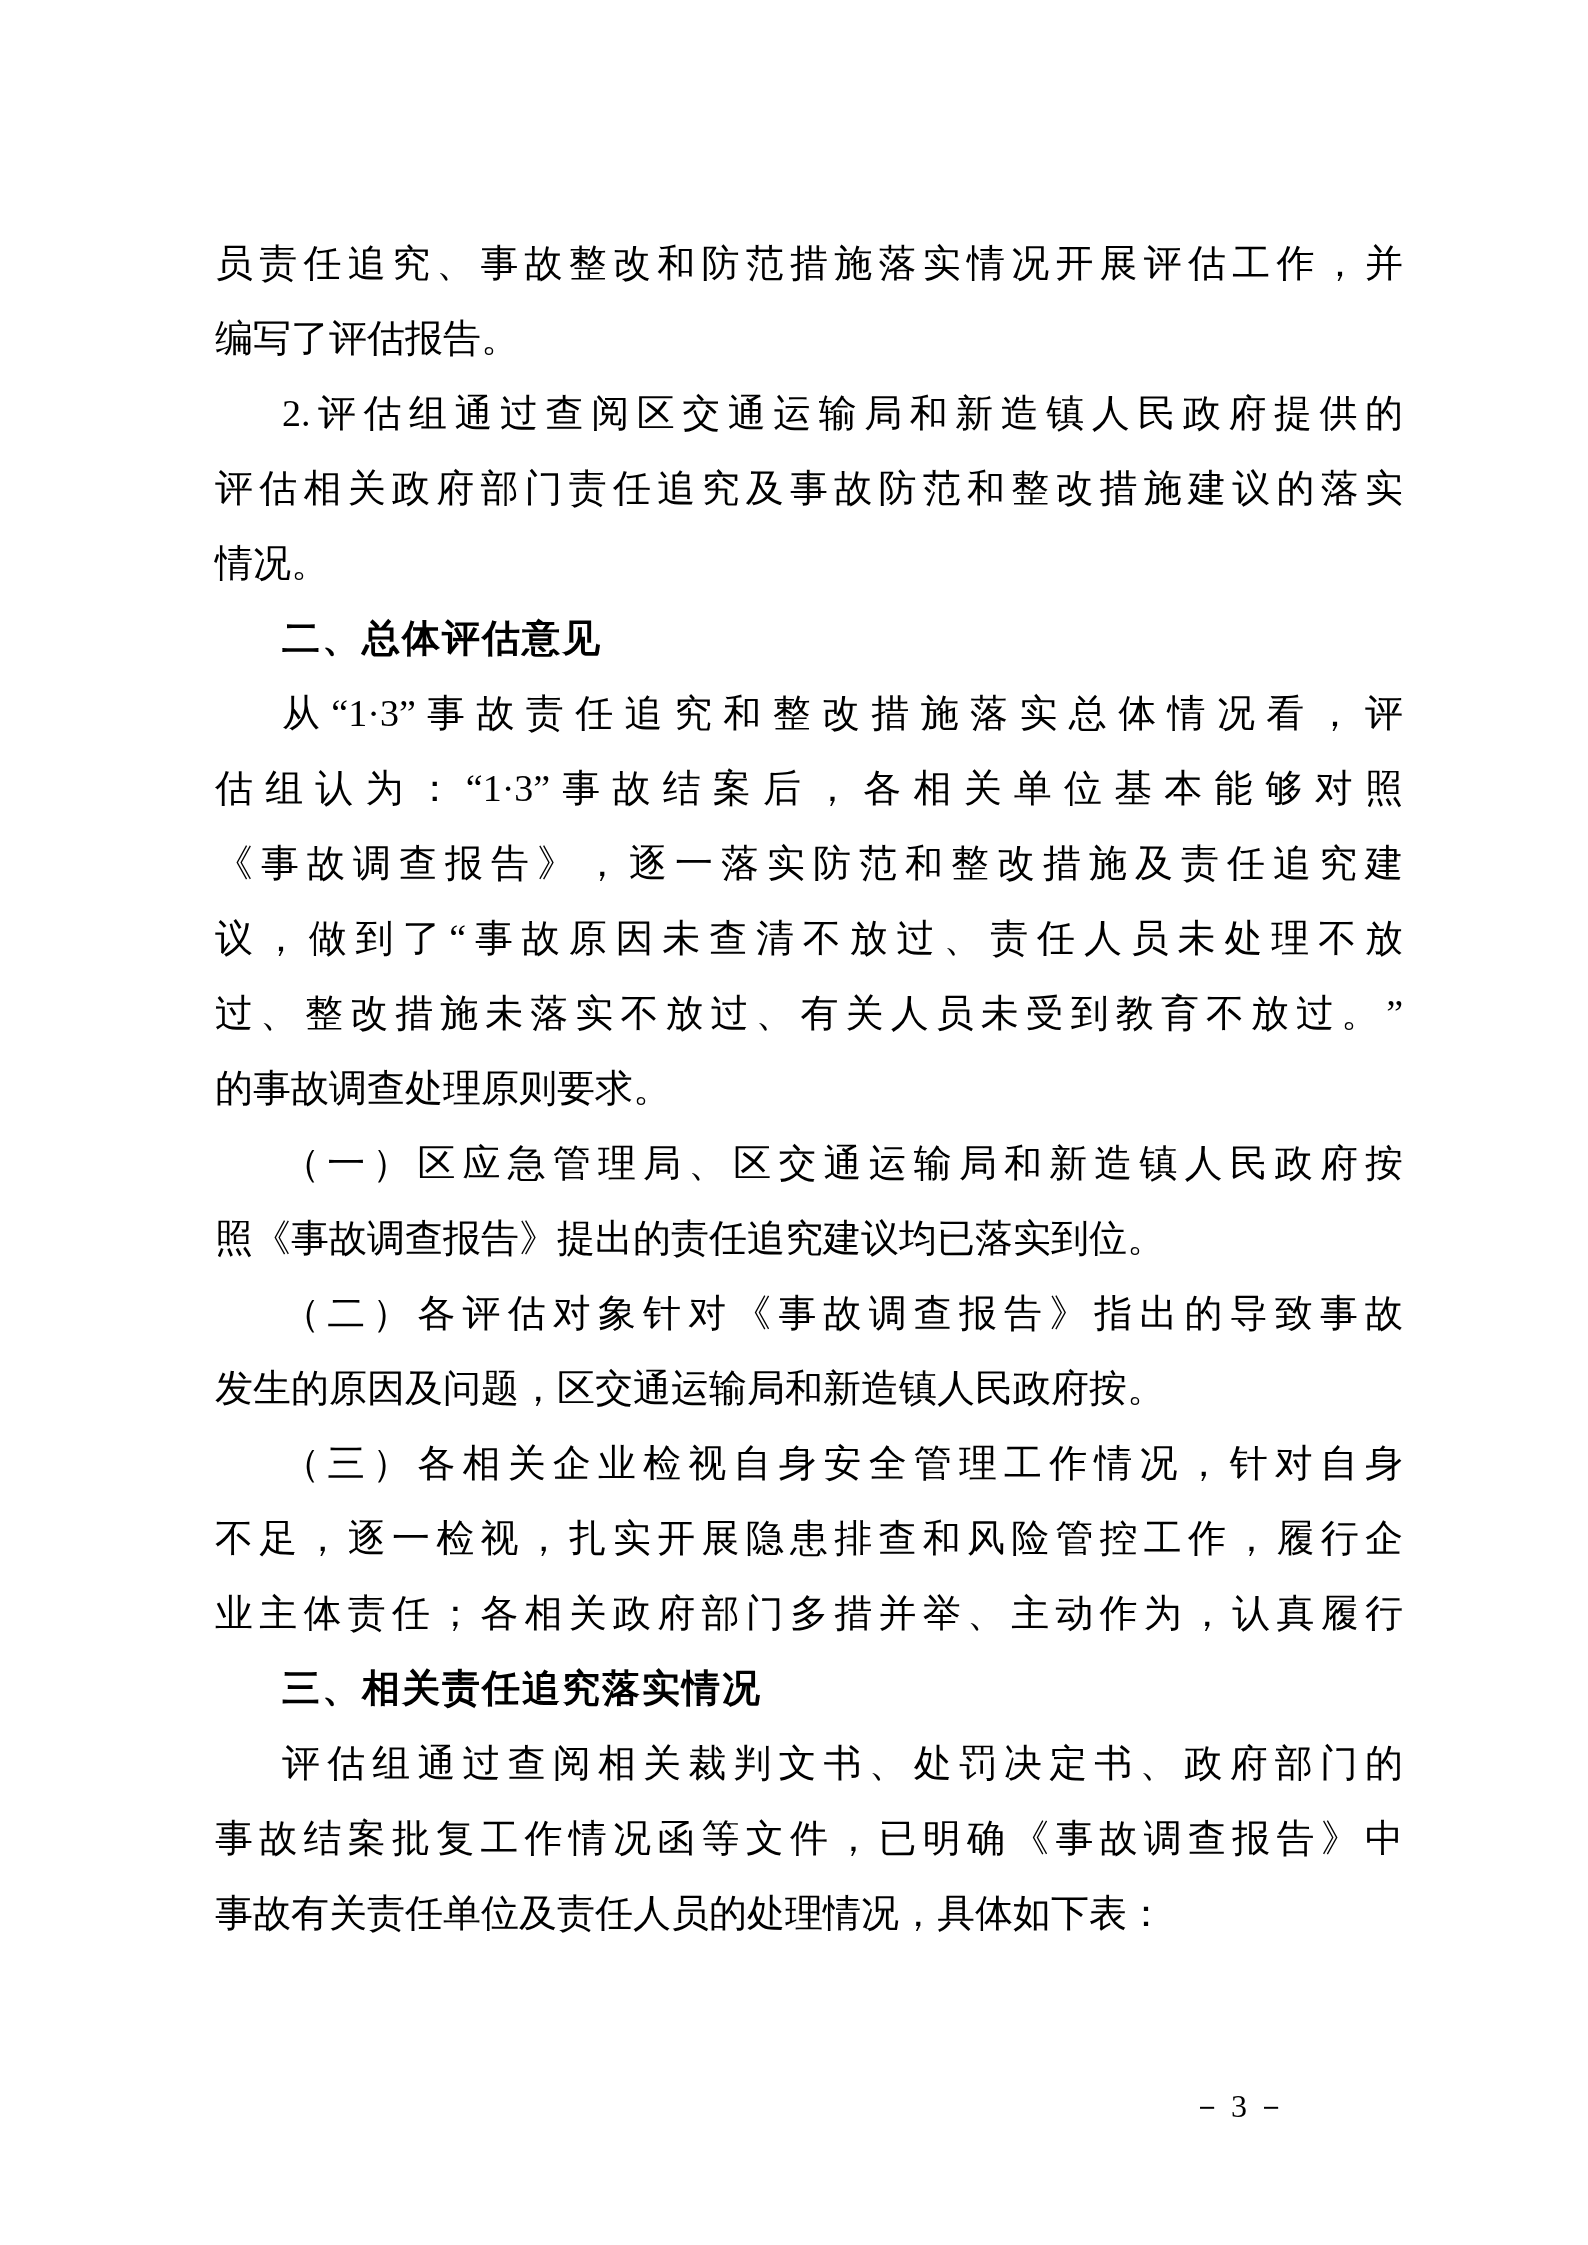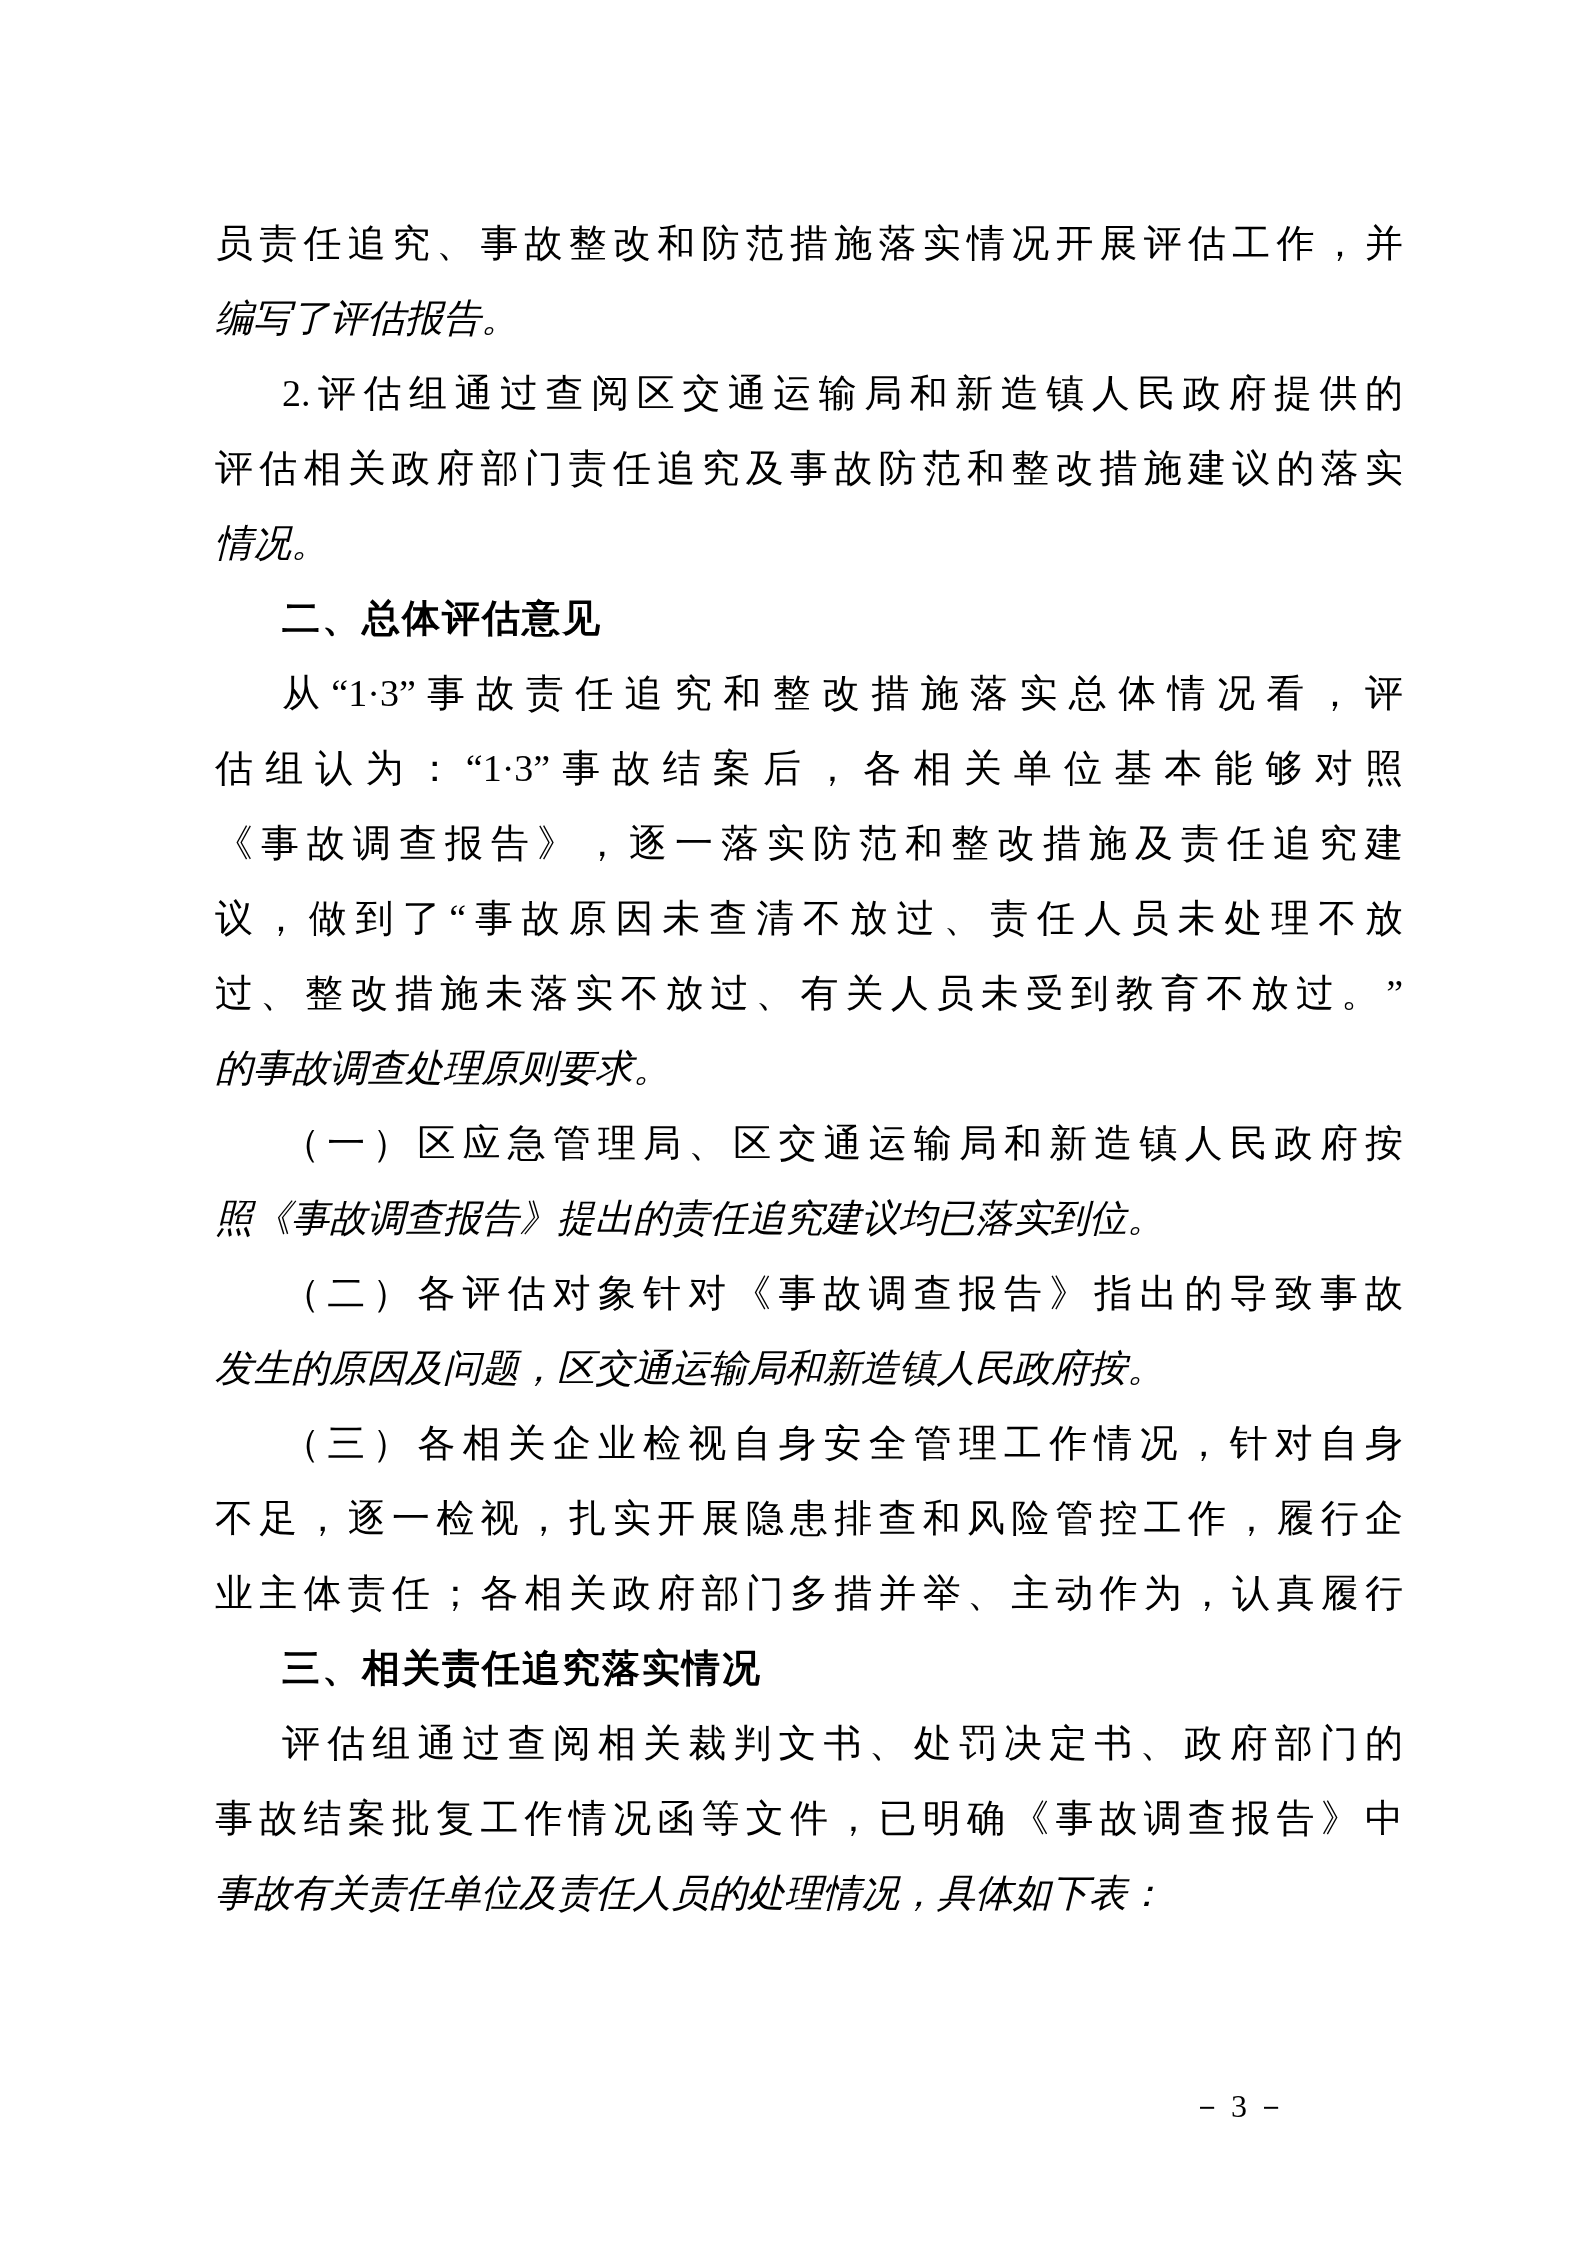--- a/index.html
+++ b/index.html
@@ -11,40 +11,39 @@
     position: relative;
     width: 1588px;
     height: 2245px;
     background: #ffffff;
     overflow: hidden;
     color: #000000;
   }
   .text-block {
     position: absolute;
     left: 215px;
-    top: 206px;
+    top: 226px;
     width: 1188px;
   }
   .line {
     font-family: "Liberation Serif", "DejaVu Serif", serif;
     font-size: 38px;
     line-height: 75px;
     height: 75px;
     color: #000000;
     white-space: normal;
   }
   .full {
     text-align: justify;
     text-align-last: justify;
     text-justify: inter-character;
   }
   .last {
     text-align: left;
     text-align-last: left;
-    font-style: italic;
   }
   .indent {
     text-indent: 67px;
   }
   .heading {
     font-family: "Liberation Sans", "DejaVu Sans", sans-serif;
     font-weight: 700;
     letter-spacing: 2px;
     text-align: center;
     text-align-last: left;

